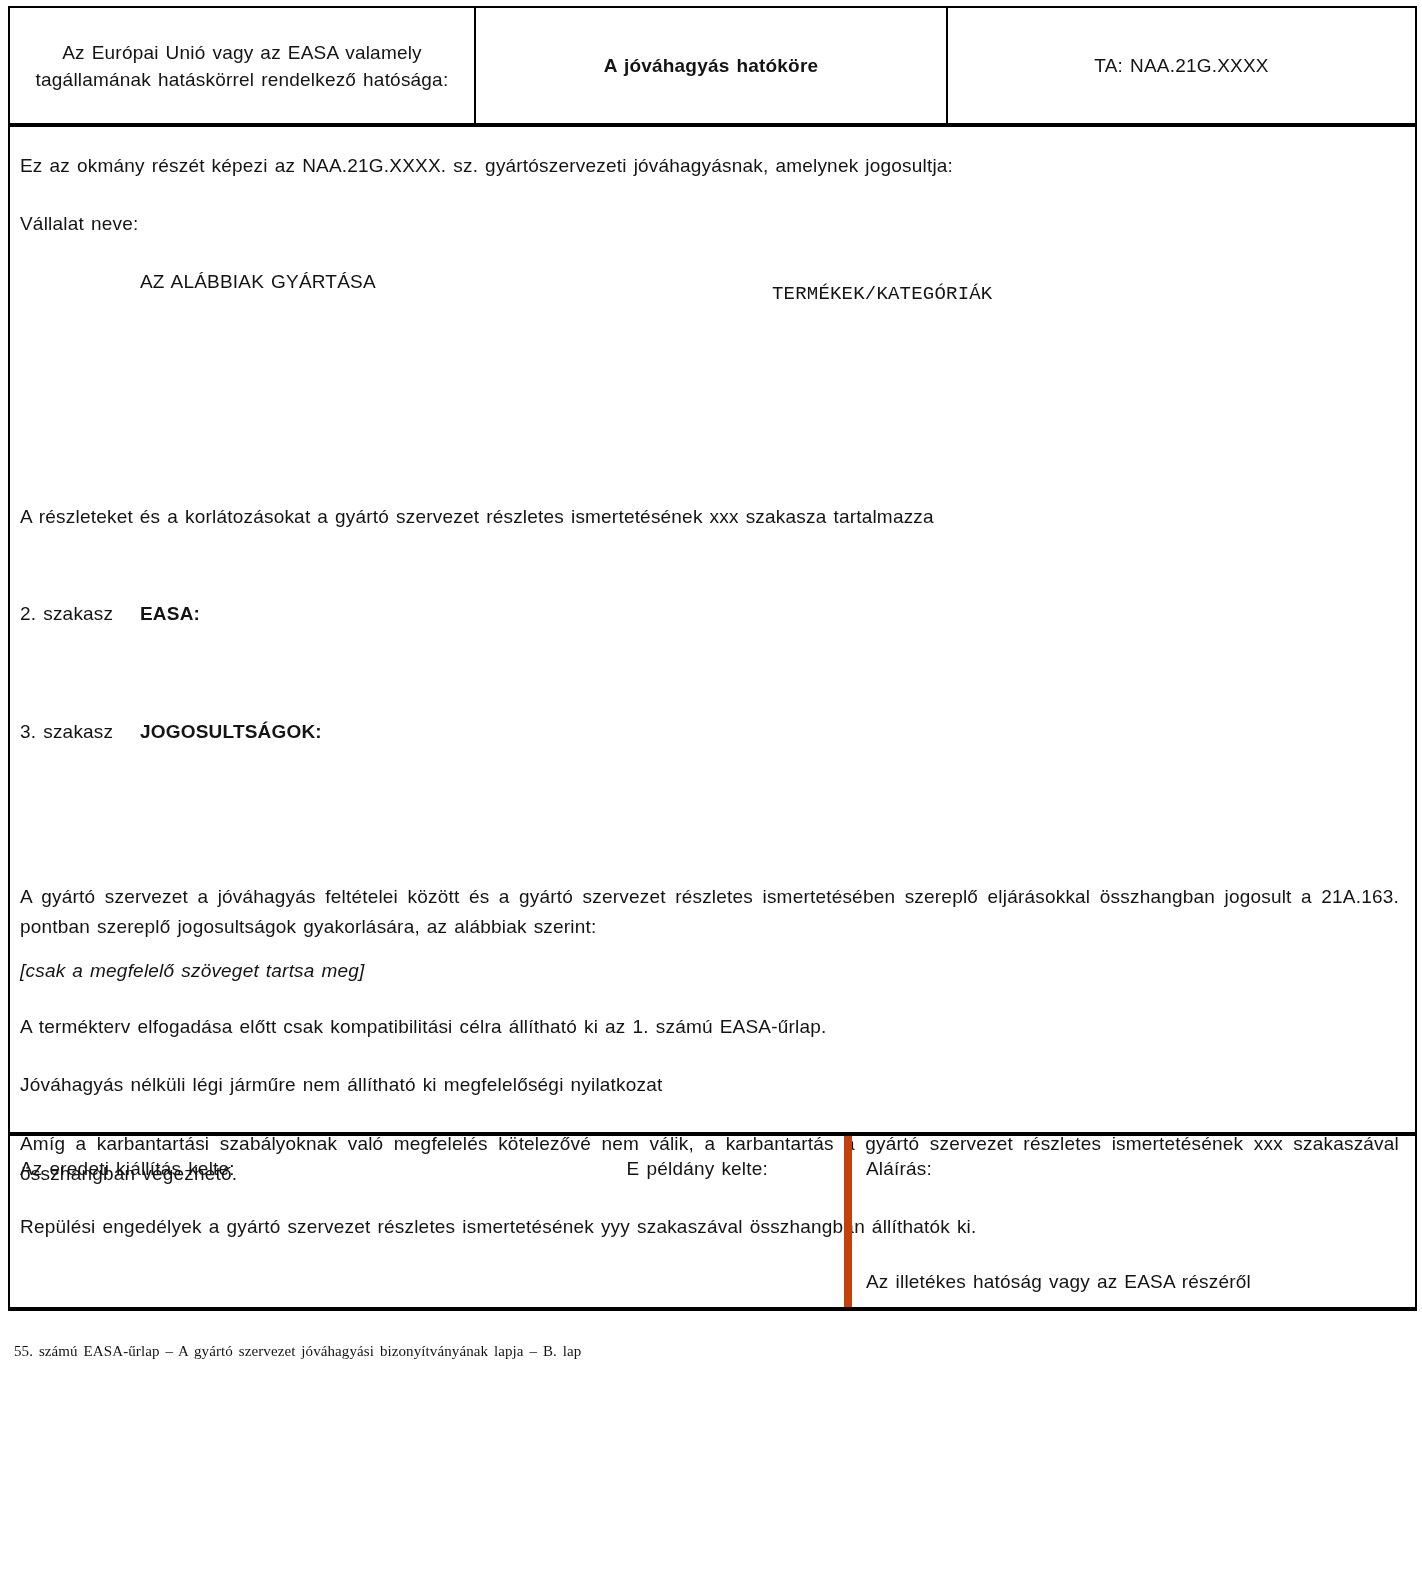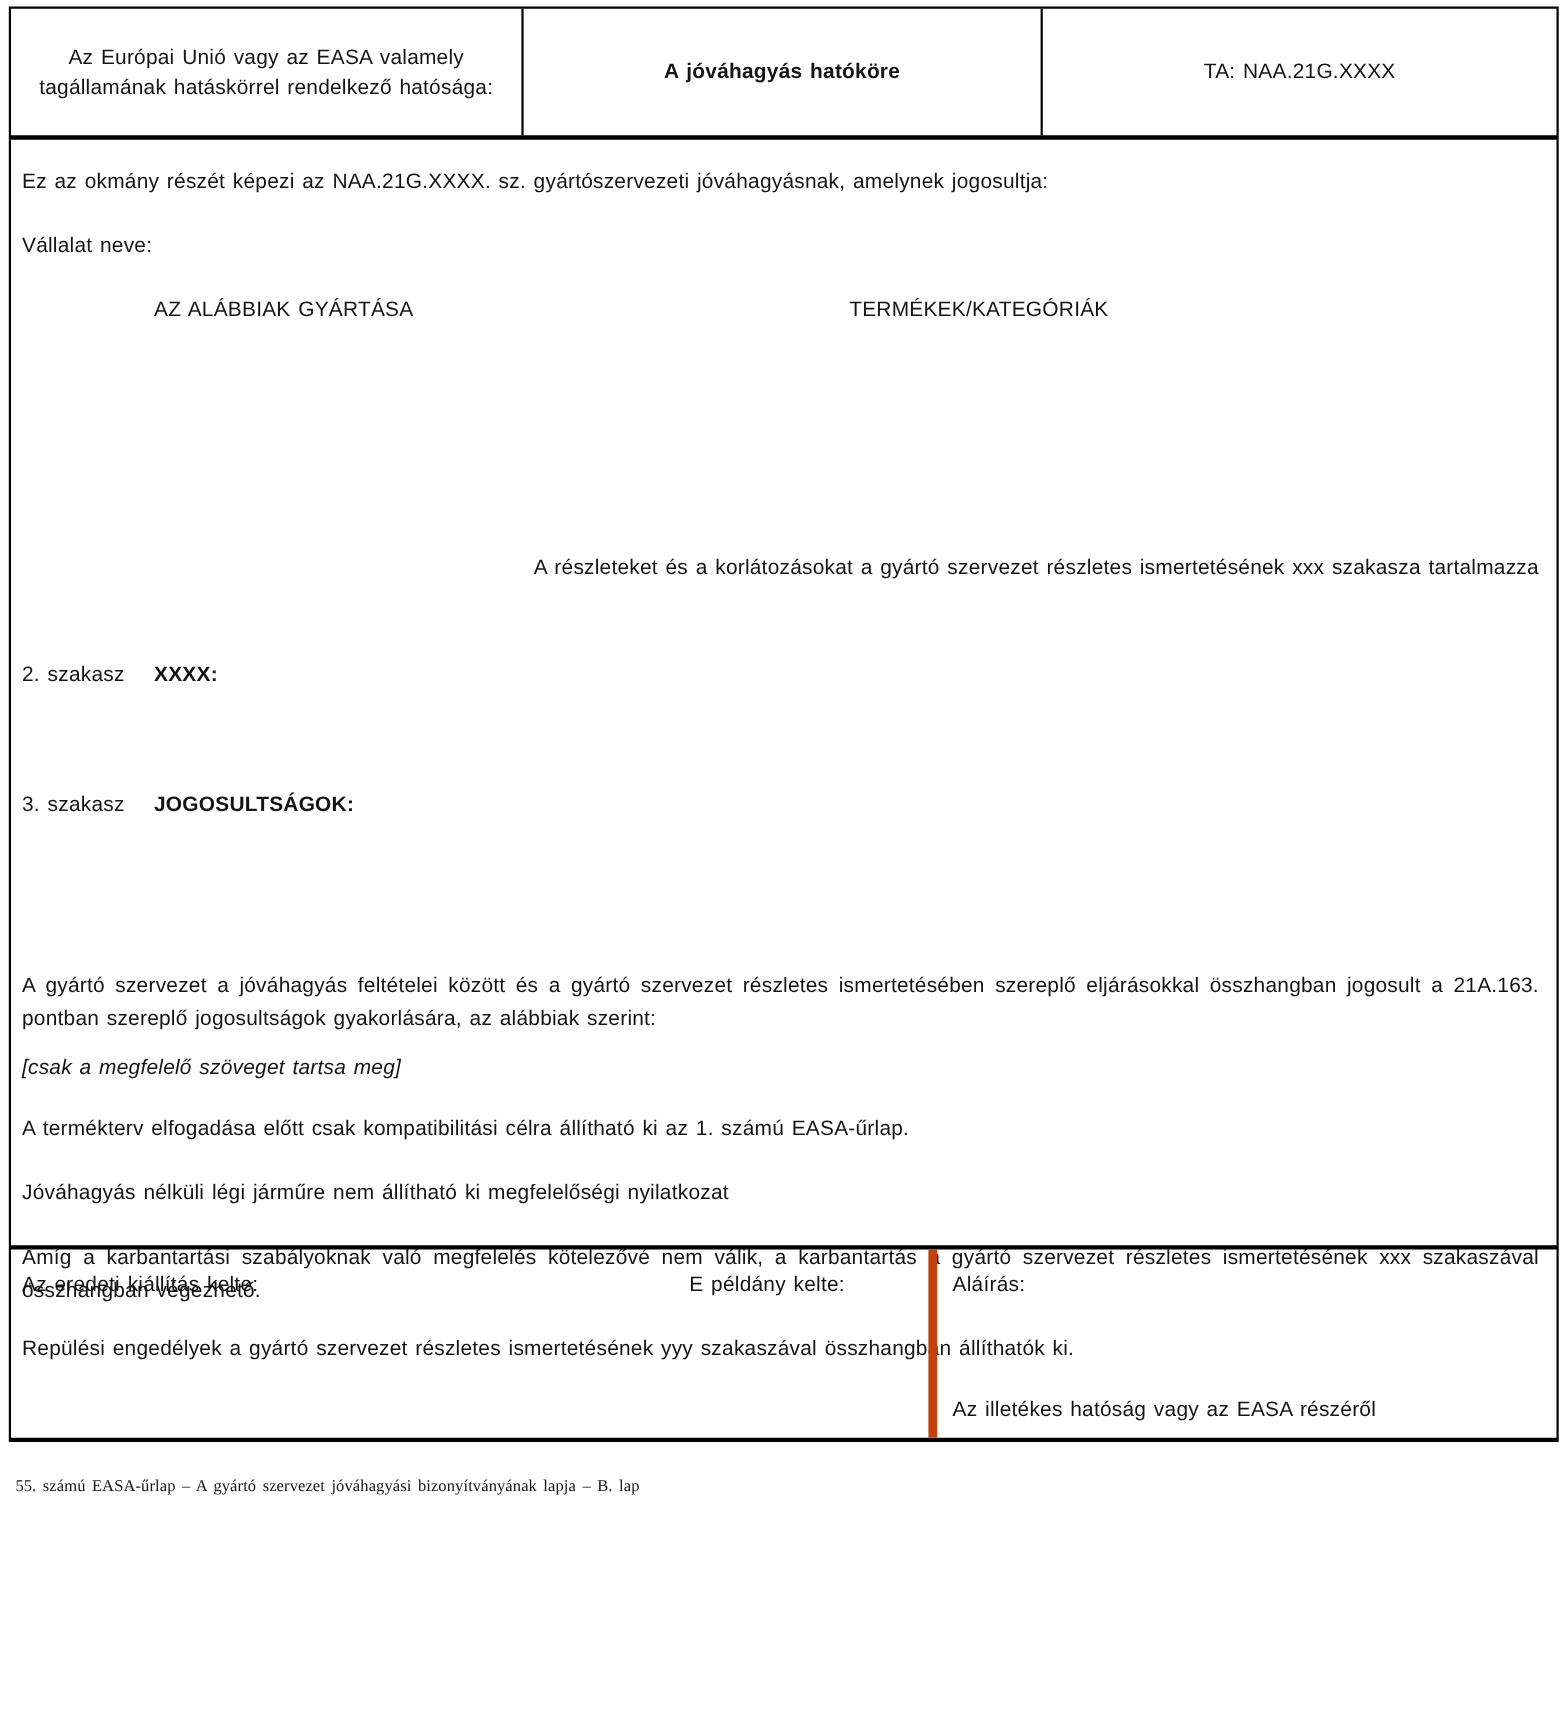--- a/index.html
+++ b/index.html
@@ -39,28 +39,28 @@
 
   
   .body-cell {
     height: 1005px;
     border-left: 2px solid #000;
     border-right: 2px solid #000;
     padding: 24px 16px 0 10px;
   }
   .line { line-height: 30px; }
   .just { text-align: justify; }
-  .center { text-align: right; }
+  .center { text-align: left; }
   .italic { font-style: italic; }
   .bold { font-weight: bold; }
   .section-row { display: flex; line-height: 30px; }
   .section-num { flex: 0 0 120px; }
   .cols-row { position: relative; height: 30px; line-height: 30px; }
   .col-left { position: absolute; left: 120px; top: 0; }
-  .col-right { position: absolute; left: 752px; top: 0; }
+  .col-right { position: absolute; left: 752px; top: 12px; font-family: Liberation Mono, monospace; }
 
   .g27 { margin-top: 27px; }
   .g28 { margin-top: 28px; }
   .g14 { margin-top: 14px; }
   .g23 { margin-top: 23px; }
   .g26 { margin-top: 26px; }
   .g29 { margin-top: 29px; }
   .g67 { margin-top: 67px; }
   .g88 { margin-top: 88px; }
   .g135 { margin-top: 135px; }
@@ -125,21 +125,21 @@
 
       <div class="cols-row g28">
         <span class="col-left">AZ ALÁBBIAK GYÁRTÁSA</span>
         <span class="col-right">TERMÉKEK/KATEGÓRIÁK</span>
       </div>
 
       <div class="line center g205">A részleteket és a korlátozásokat a gyártó szervezet részletes ismertetésének xxx szakasza tartalmazza</div>
 
       <div class="section-row g67">
         <span class="section-num">2. szakasz</span>
-        <span class="bold">XXXX:</span>
+        <span class="bold">EASA:</span>
       </div>
 
       <div class="section-row g88">
         <span class="section-num">3. szakasz</span>
         <span class="bold">JOGOSULTSÁGOK:</span>
       </div>
 
       <div class="line just g135">A gyártó szervezet a jóváhagyás feltételei között és a gyártó szervezet részletes ismertetésében szereplő eljárásokkal összhangban jogosult a 21A.163. pontban szereplő jogosultságok gyakorlására, az alábbiak szerint:</div>
 
       <div class="line italic g14">[csak a megfelelő szöveget tartsa meg]</div>

